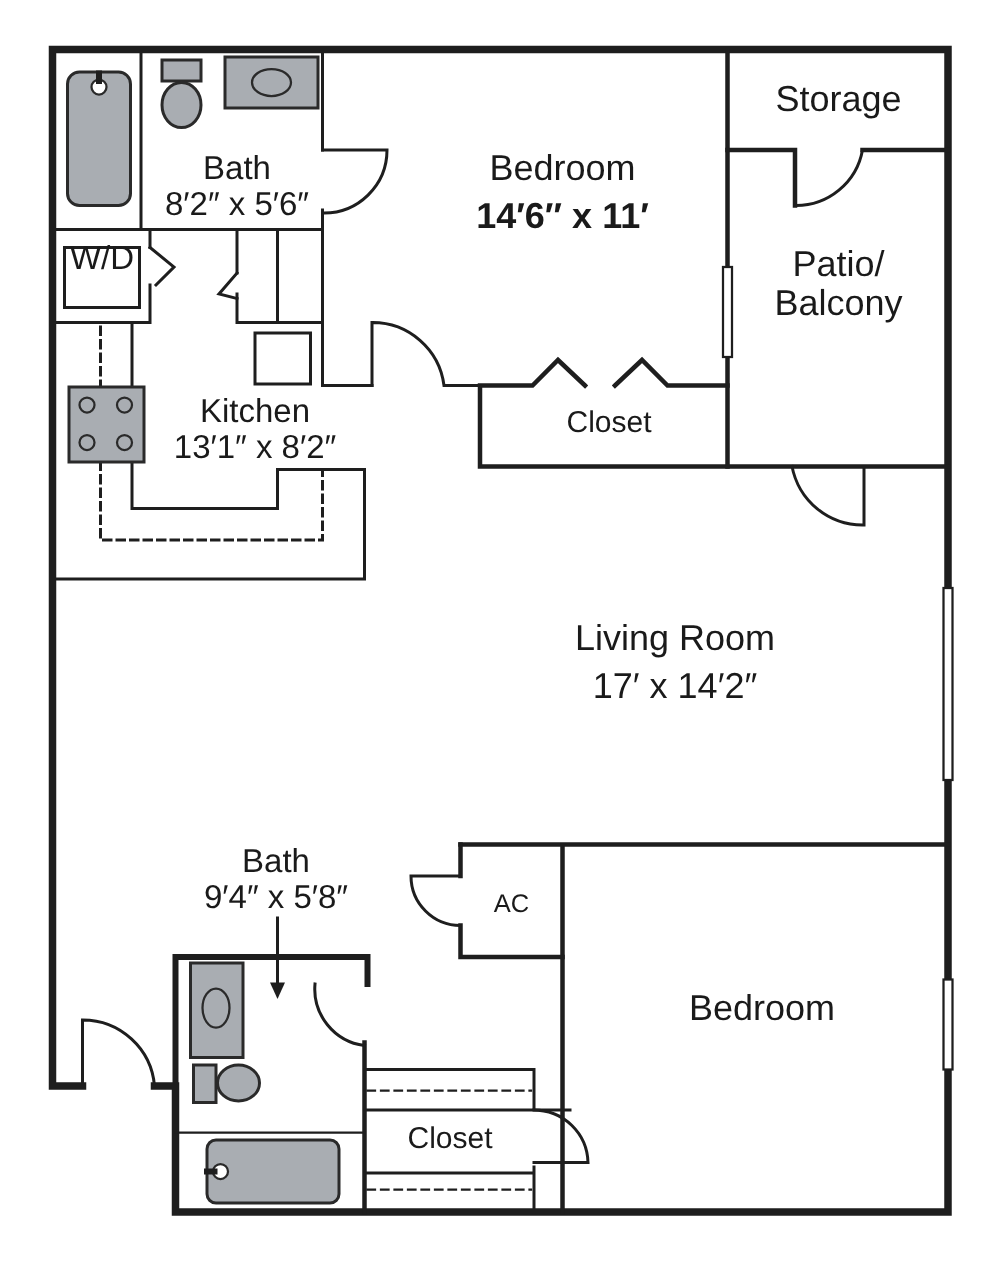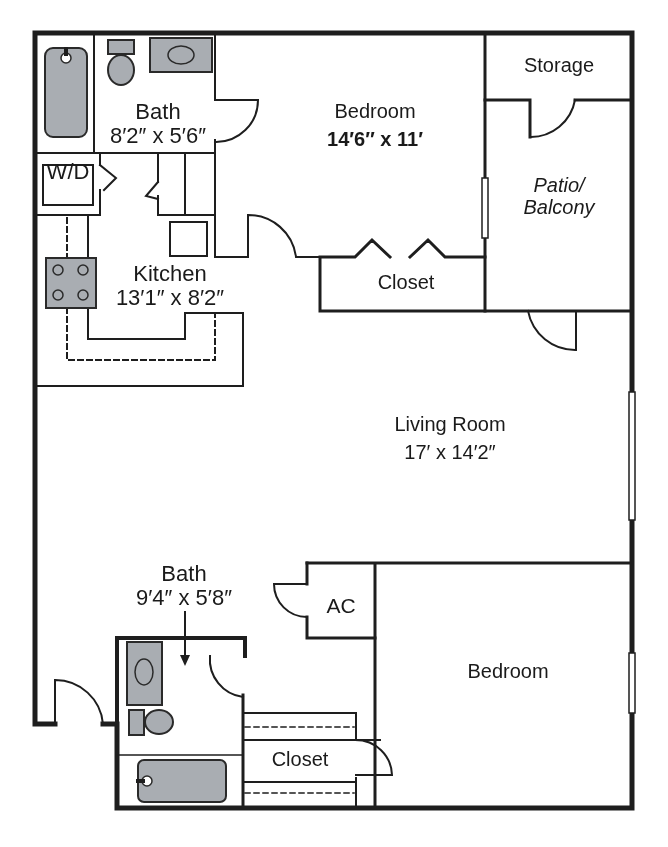--- a/index.html
+++ b/index.html
@@ -1,22 +1,22 @@
 <!DOCTYPE html>
 <html><head>
 <meta charset="utf-8">
 <style>
   html, body { margin: 0; padding: 0; background: #ffffff; }
   body { width: 668px; height: 847px; position: relative; overflow: hidden; font-family: "Liberation Sans", sans-serif; }
   svg { position: absolute; left: 0; top: 0; }
   .label { position: absolute; text-align: center; color: #1a1a1a; font-family: "Liberation Sans", sans-serif; line-height: 1.1; transform: translateX(-50%); white-space: nowrap; }
-  .lg { font-size: 20px; }
+  .lg { font-size: 24px; }
   .md { font-size: 20px; }
   .sm { font-size: 22px; }
-  .xs { font-size: 21px; }
+  .xs { font-size: 17px; }
 </style>
 </head>
 <body>
 
 <svg width="668" height="847" viewBox="0 0 668 847">
   <g fill="none" stroke="#1e1e1e" stroke-linecap="square">
 
     <path stroke-width="5" d="M35 33 L632 33 L632 808 L117 808 L117 724 L103 724 M55 724 L35 724 L35 33"></path>
 
     <path stroke-width="2" d="M94 33 L94 153 M35 153 L215 153 M215 33 L215 100 M215 140 L215 153"></path>
@@ -103,21 +103,21 @@
   <div>8′2″ x 5′6″</div>
 </div>
 
 <div class="label lg" style="left:375px; top:100px;">
   <div>Bedroom</div>
   <div style="margin-top:6px;font-weight:bold;">14′6″ x 11′</div>
 </div>
 
 <div class="label lg" style="left:559px; top:54px;">Storage</div>
 
-<div class="label lg" style="left:559px; top:174px;font-style:italic;">
+<div class="label lg" style="left:559px; top:164px;">
   <div>Patio/</div>
   <div>Balcony</div>
 </div>
 
 <div class="label sm" style="left:68px; top:160px;">W/D</div>
 
 <div class="label sm" style="left:170px; top:262px;">
   <div>Kitchen</div>
   <div>13′1″ x 8′2″</div>
 </div>

